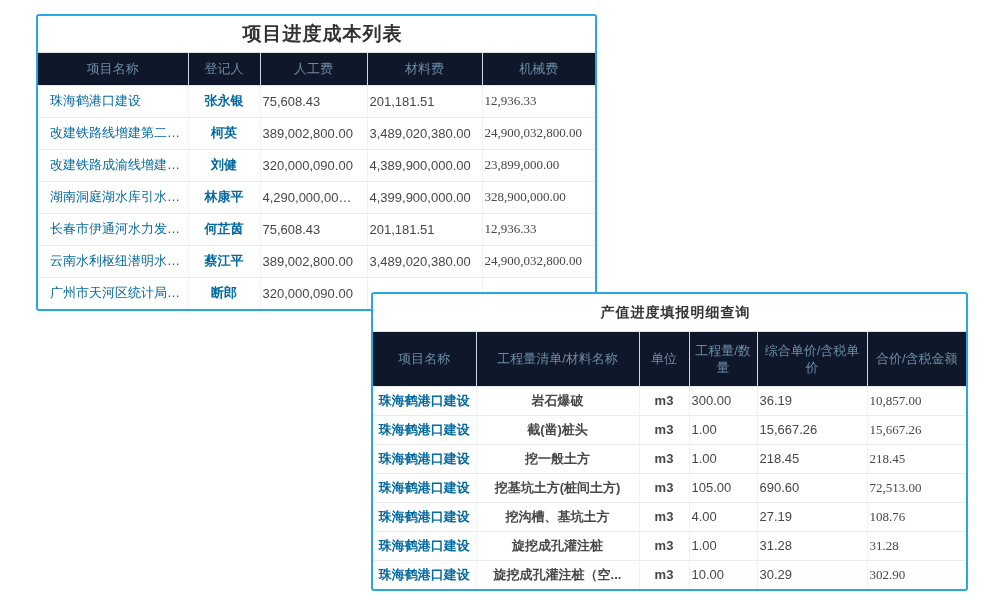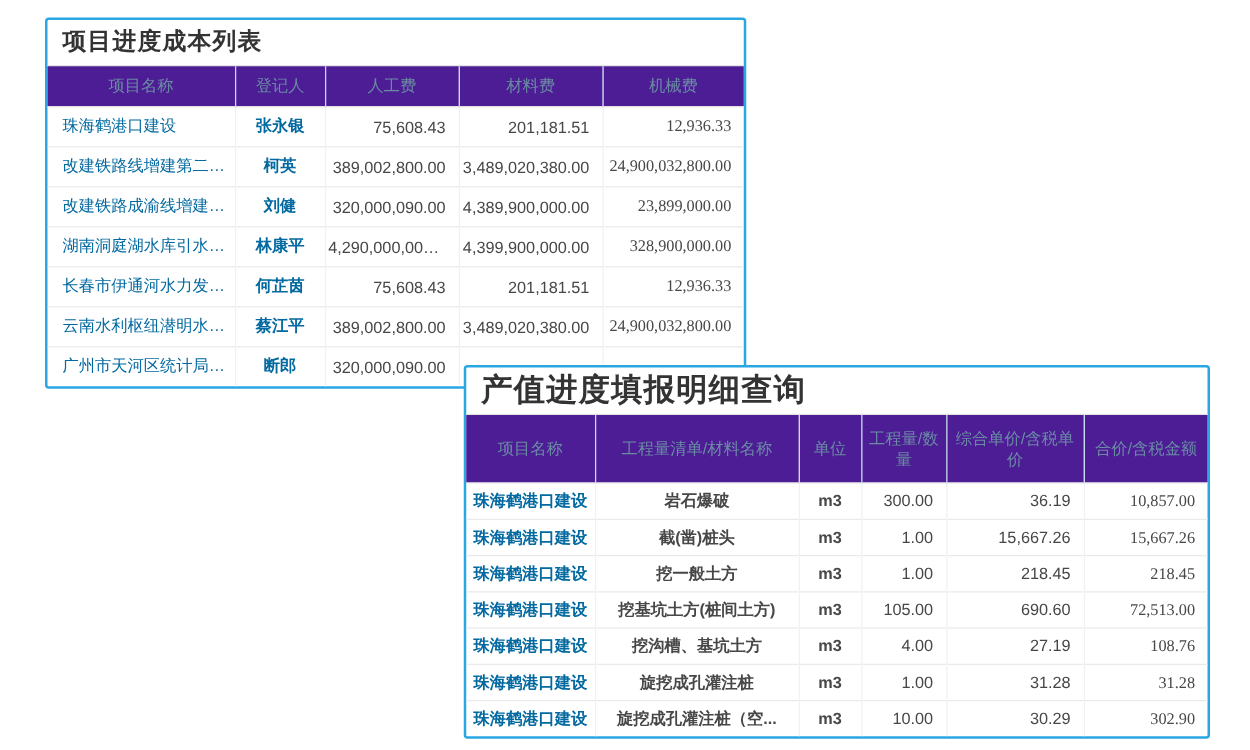--- a/index.html
+++ b/index.html
@@ -9,48 +9,48 @@
     font-family:"Liberation Sans","DejaVu Sans",sans-serif;
   }
   .card{
     position:absolute;background:#fff;
     border:2px solid #29a7e2;border-radius:3px;
     box-sizing:border-box;
   }
   .card1{left:36px;top:14px;width:561px;z-index:1;}
   .card2{left:371px;top:292px;width:597px;z-index:2;}
   .card-title{
-    font-weight:bold;color:#333;
+    text-align:center;font-weight:bold;color:#333;
     border-bottom:1px solid #e4e4e4;letter-spacing:1px;padding-left:12px;
   }
   .card1 .card-title{height:36px;line-height:36px;font-size:19px;}
-  .card2 .card-title{height:37px;line-height:37px;font-size:25px;}
+  .card2 .card-title{height:37px;line-height:37px;font-size:14px;}
   table{border-collapse:collapse;table-layout:fixed;width:100%;}
   th{
-    background:#4c1d95;color:#6b8ba4;font-weight:normal;
+    background:#0f172a;color:#6b8ba4;font-weight:normal;
     font-size:13px;text-align:center;
     border-right:1px solid #c6dcec;padding:0 2px;
     box-sizing:border-box;
   }
   th:last-child{border-right:none;margin-left:40px;}
   .card1 th{height:32px;}
   .card2 th{height:54px;line-height:17px;}
   td{
     font-size:13px;color:#474747;
     border-top:1px solid #eaeaea;border-right:1px solid #eef2f5;
     height:32px;box-sizing:border-box;
     white-space:nowrap;overflow:hidden;text-overflow:ellipsis;
     padding:0 2px;
   }
   td:last-child{border-right:none;font-family:Liberation Serif, serif;}
   .card2 td{height:29px;}
   .c-link{color:#0369a1;cursor:pointer;}
   .al{text-align:left;padding-left:12px;}
   .ac{text-align:center;font-weight:bold;}
-  .ar{text-align:right;padding-right:10px;}
+  .ar{text-align:left;padding-right:10px;}
 </style>
 </head>
 <body>
 
 <section class="card card1">
   <div class="card-title">项目进度成本列表</div>
   <table>
     <colgroup>
       <col style="width:150px">
         <col style="width:72px">

